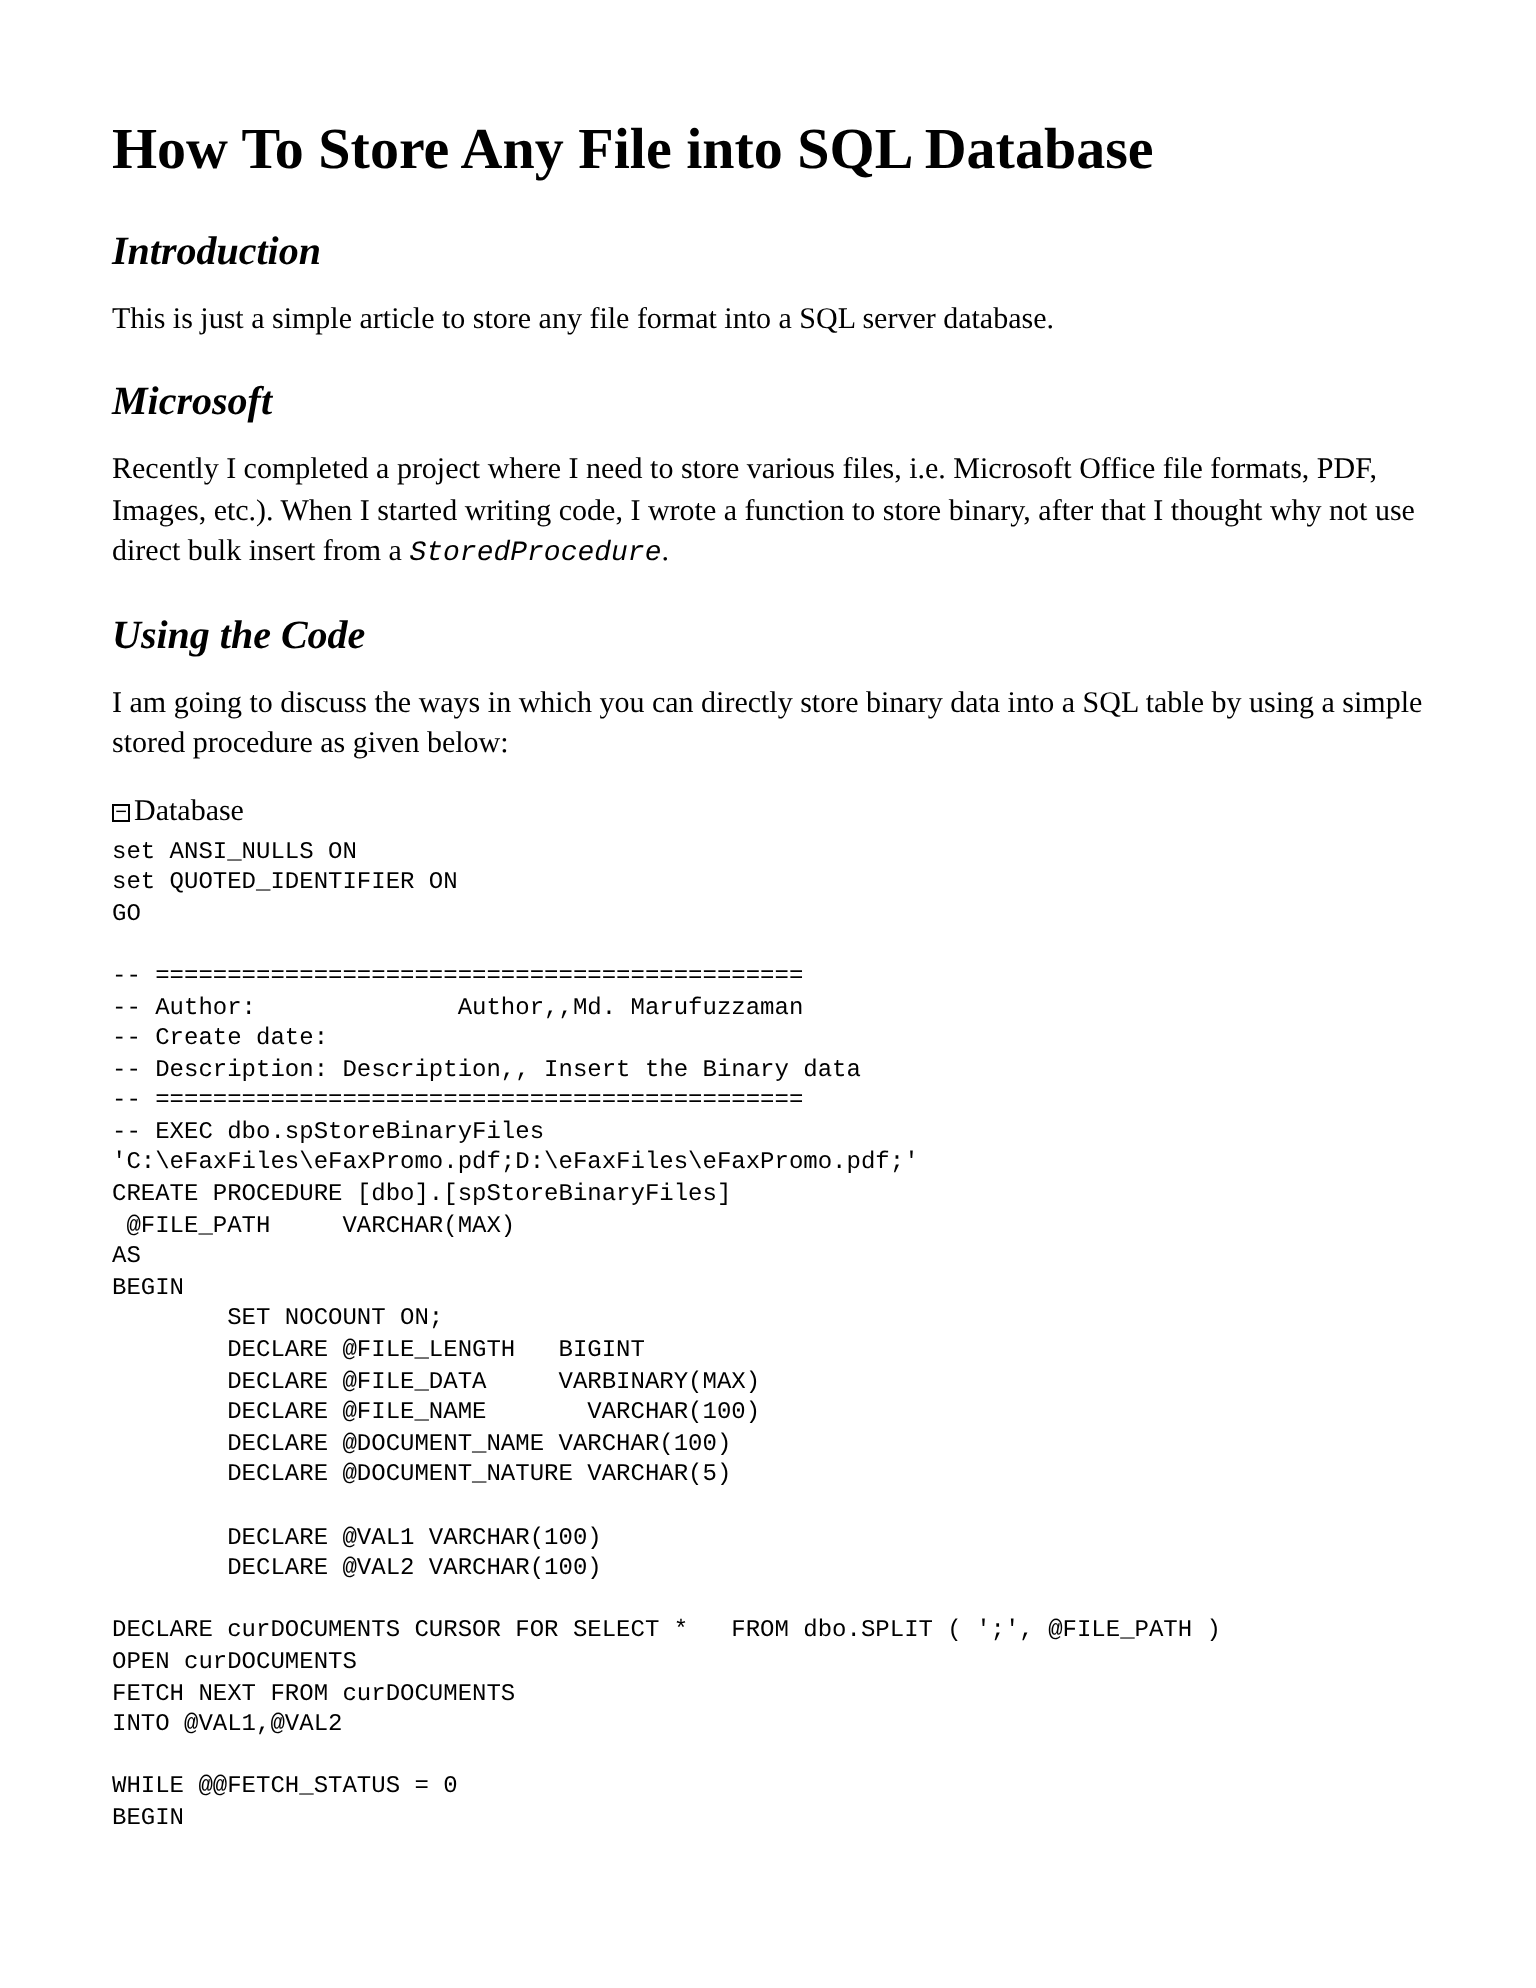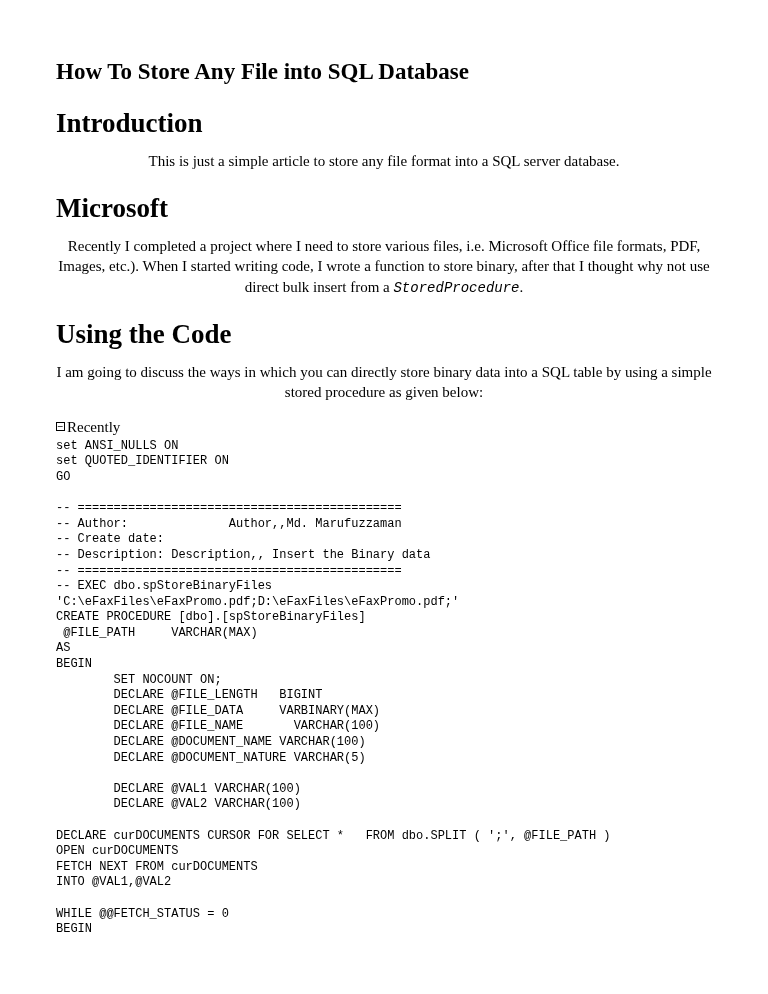--- a/index.html
+++ b/index.html
@@ -7,32 +7,32 @@
     background: #fff;
     color: #000;
     margin: 0;
     padding: 56px 56px 40px 56px;
     width: 768px;
     box-sizing: border-box;
     font-size: 15px;
     line-height: 1.35;
   }
   h1 {
-    font-size: 23px;
+    font-size: 29px;
     font-weight: bold;
     margin: 0 0 14px 0;
   }
   h2 {
-    font-size: 27px;
+    font-size: 20px;
     font-weight: bold;
     margin: 18px 0 10px 0;
+    font-style: italic;
   }
   p {
     margin: 0 0 14px 0;
-    text-align: center;
   }
   .mono-inline {
     font-family: "Courier New", Courier, monospace;
     font-size: 14px;
     font-style: italic;
   }
   .collapse-row {
     display: flex;
     align-items: center;
     gap: 2px;
@@ -68,21 +68,21 @@
 <h2>Microsoft</h2>
 <p>
   <span>Recently I completed a project where I need to store various files, i.e. Microsoft Office file formats, PDF, Images, etc.). When I started writing code, I wrote a function to store binary, after that I thought why not use direct bulk insert from a </span><span class="mono-inline">StoredProcedure</span><span>.</span>
 </p>
 
 <h2>Using the Code</h2>
 <p>I am going to discuss the ways in which you can directly store binary data into a SQL table by using a simple stored procedure as given below:</p>
 
 <div class="collapse-row">
   <span class="collapse-icon">−</span>
-  <span>Recently</span>
+  <span>Database</span>
 </div>
 
 <pre>set ANSI_NULLS ON
 set QUOTED_IDENTIFIER ON
 GO
 
 -- =============================================
 -- Author:              Author,,Md. Marufuzzaman
 -- Create date:
 -- Description: Description,, Insert the Binary data

